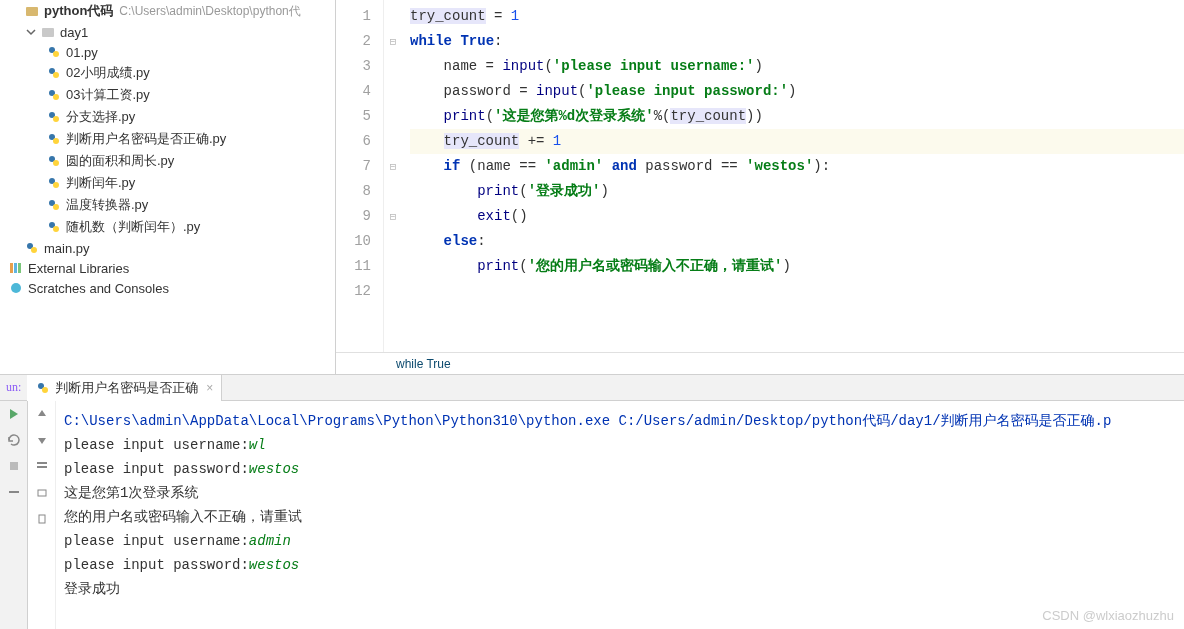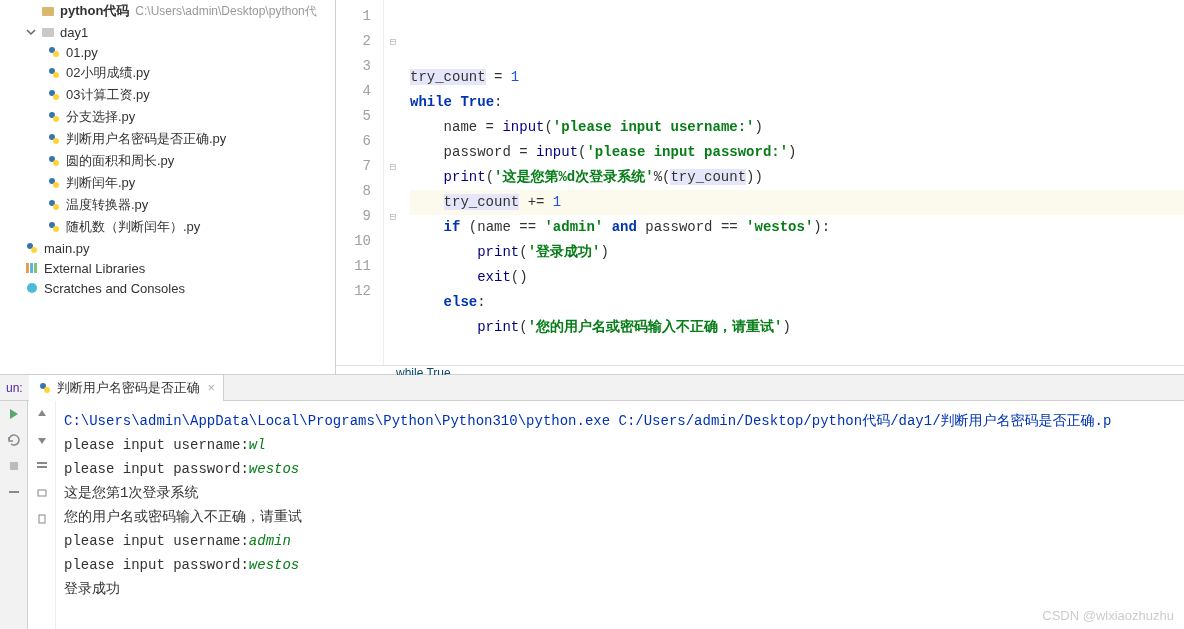--- a/index.html
+++ b/index.html
@@ -1,46 +1,46 @@
 <!DOCTYPE html>
 <html><head>
   <meta charset="utf-8">
   <style>
     * { margin: 0; padding: 0; box-sizing: border-box; }
     body { font-family: "Microsoft YaHei", Arial, sans-serif; font-size: 13px; color: #333; background: #fff; }
     .container { width: 1184px; height: 629px; display: flex; flex-direction: column; overflow: hidden; position: relative; }
     .top-area { display: flex; height: 375px; border-bottom: 1px solid #d0d0d0; }
     .sidebar { width: 336px; border-right: 1px solid #d0d0d0; overflow-y: auto; background: #fff; }
     .tree-row { display: flex; align-items: center; padding: 2px 4px; cursor: pointer; white-space: nowrap; }
-    .indent-0 { padding-left: 24px; }
+    .indent-0 { padding-left: 8px; }
     .indent-1 { padding-left: 24px; }
     .indent-2 { padding-left: 34px; margin-left: 12px; }
     .chevron { display: inline-flex; width: 14px; height: 14px; align-items: center; justify-content: center; margin-right: 2px; color: #666; }
     .folder-icon, .file-icon, .py-icon, .lib-icon, .scratch-icon { display: inline-flex; width: 16px; height: 16px; margin-right: 4px; align-items: center; justify-content: center; }
     .tree-label { font-size: 13px; }
     .tree-label.bold { font-weight: bold; }
     .tree-path { color: #999; font-size: 12px; margin-left: 6px; }
     .editor-wrap { flex: 1; display: flex; flex-direction: column; }
     .editor-area { flex: 1; display: flex; font-family: Consolas, "Courier New", monospace; font-size: 14px; }
     .gutter { width: 48px; background: #fff; text-align: right; color: #a0a0a0; padding-top: 4px; border-right: 1px solid #eee; }
     .gutter-line { padding-right: 12px; height: 25px; line-height: 25px; }
     .fold-margin { width: 18px; padding-top: 4px; }
     .fold-marker { height: 25px; display: flex; align-items: center; justify-content: center; color: #bbb; font-size: 11px; }
-    .code-area { flex: 1; padding-top: 17px; padding-left: 8px; margin-top: 48px; }
+    .code-area { flex: 1; padding-top: 4px; padding-left: 8px; }
     .code-line { height: 25px; line-height: 25px; white-space: pre; }
     .code-line.highlight { background: #fcfaed; }
     .kw { color: #0033b3; font-weight: bold; }
     .builtin { color: #000080; }
     .num { color: #1750eb; }
     .str { color: #067d17; font-weight: bold; }
     .var-hl { background: #e6e6fa; }
     .breadcrumb-bar { height: 22px; border-top: 1px solid #e0e0e0; padding-left: 60px; font-size: 12px; color: #0c4a6e; display: flex; align-items: center; }
     .run-panel { flex: 1; display: flex; flex-direction: column; }
     .run-tab-bar { height: 26px; display: flex; align-items: center; border-bottom: 1px solid #d0d0d0; background: #f2f2f2; }
-    .run-label { color: #4c1d95; font-size: 12px; padding: 0 6px; }
+    .run-label { color: #8b5cf6; font-size: 12px; padding: 0 6px; font-family: Liberation Serif, serif; }
     .run-tab { display: flex; align-items: center; padding: 0 8px; height: 26px; background: #fff; border-right: 1px solid #d0d0d0; }
     .run-tab-label { font-size: 13px; }
     .close-x { margin-left: 8px; color: #aaa; font-size: 12px; }
     .run-body { flex: 1; display: flex; }
     .run-toolbar { width: 28px; display: flex; flex-direction: column; align-items: center; padding-top: 4px; gap: 8px; background: #f2f2f2; border-right: 1px solid #d0d0d0; }
     .run-toolbar-icon { width: 18px; height: 18px; display: flex; align-items: center; justify-content: center; color: #666; }
     .run-sidecol { width: 28px; display: flex; flex-direction: column; align-items: center; padding-top: 4px; gap: 8px; background: #fff; border-right: 1px solid #eee; }
     .console { flex: 1; font-family: Consolas, "Courier New", monospace; font-size: 14px; padding: 8px; overflow: auto; }
     .console-line { height: 24px; line-height: 24px; white-space: pre; }
     .blue { color: #0033b3; margin-top: 20px; }

